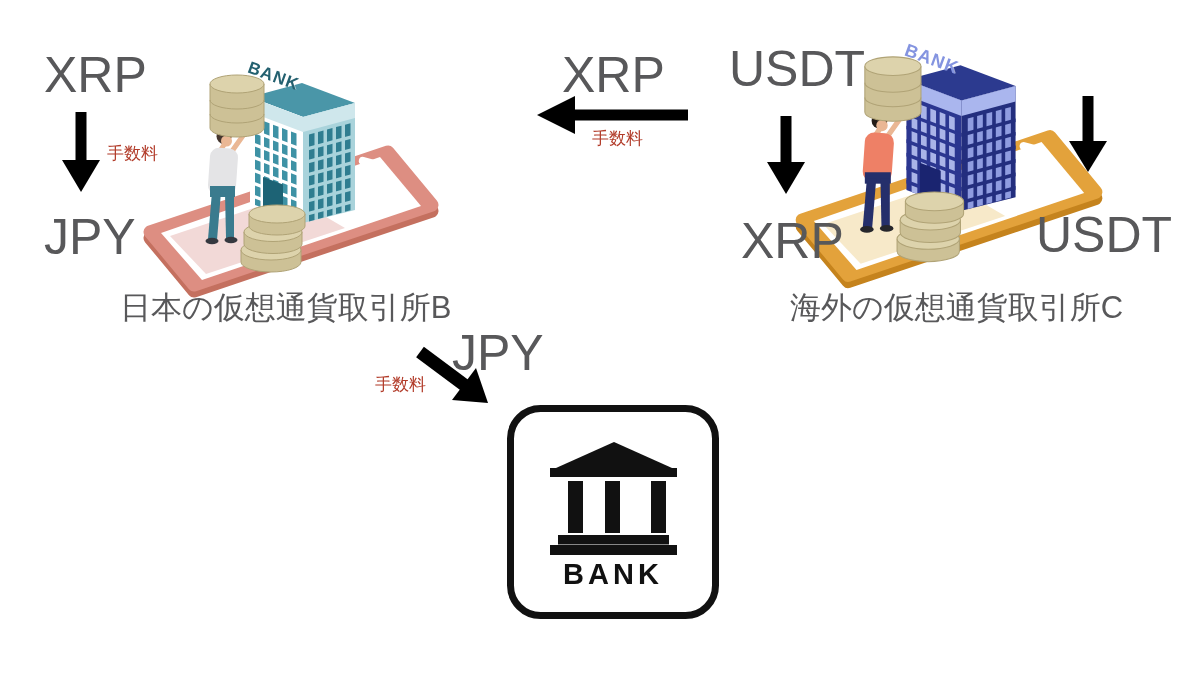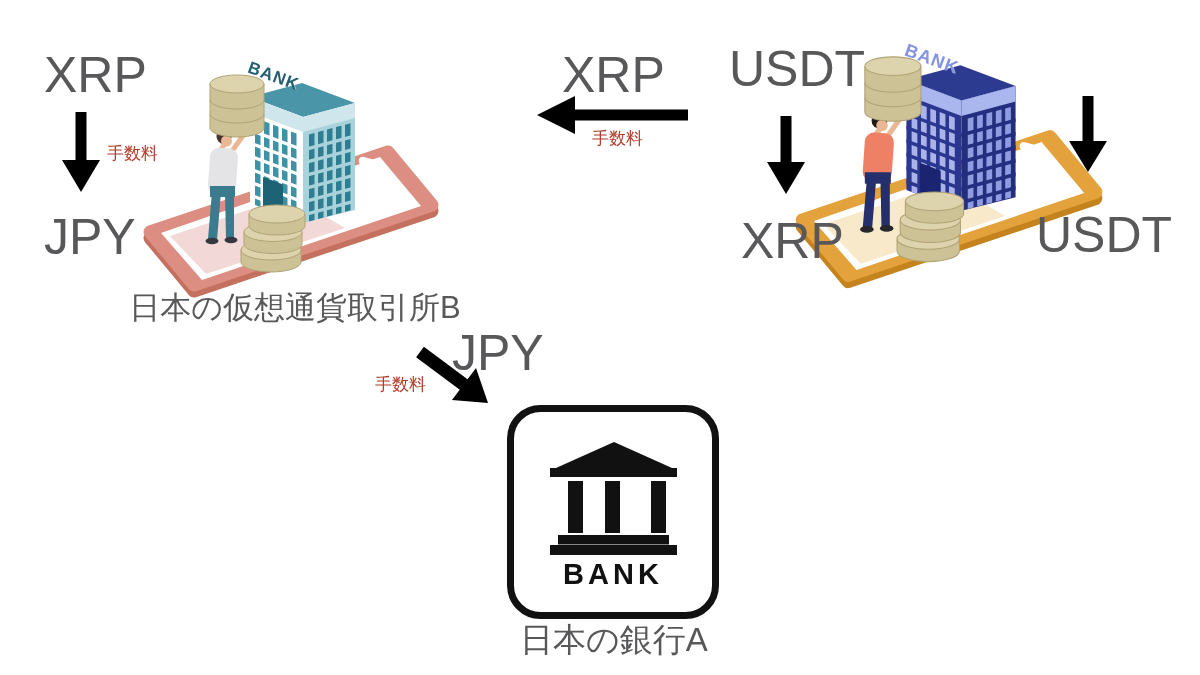--- a/index.html
+++ b/index.html
@@ -12,21 +12,21 @@
   .cur {
     position:absolute; font-size:50px; line-height:1; color:var(--label_text,#58585a);
     white-space:nowrap;
   }
   .fee {
     position:absolute; font-size:17px; line-height:1; color:var(--fee_text,#b23c2a);
     white-space:nowrap;
   }
   .nodelabel {
     position:absolute; font-size:31px; line-height:1.15; color:var(--label_text,#58585a);
-    text-align:center; white-space:nowrap;
+    text-align:left; white-space:nowrap;
   }
   .banklabel { font-size:33px; }
   .illo { position:absolute; }
   .illo svg { position:absolute; left:0; top:0; overflow:visible; }
   .banksign {
     position:absolute; font-weight:800; font-size:17px; letter-spacing:1px;
     color:var(--bankText,#234); transform-origin:left top; transform:rotate(20deg);
     white-space:nowrap; text-shadow:0.5px -0.5px 0 rgba(255,255,255,.55);
   }
   .arrows { position:absolute; left:0; top:0; }
@@ -141,32 +141,32 @@
   <div class="fee" style="left:107px; top:145px;">手数料</div>
   <div class="cur" style="left:44px; top:212px;">JPY</div>
   <div class="nodelabel" style="left:120px; top:290px; width:350px;">日本の仮想通貨取引所B</div>
 
   <div class="cur" style="left:562px; top:50px;">XRP</div>
   <div class="fee" style="left:592px; top:130px;">手数料</div>
 
   <div class="cur" style="left:729px; top:44px;">USDT</div>
   <div class="cur" style="left:741px; top:216px;">XRP</div>
   <div class="cur" style="left:1036px; top:210px;">USDT</div>
+  <div class="nodelabel" style="left:790px; top:290px; width:320px;">海外の仮想通貨取引所C</div>
 
   <div class="cur" style="left:452px; top:328px;">JPY</div>
   <div class="fee" style="left:375px; top:376px;">手数料</div>
 
   <svg class="abs" style="left:506px; top:404px;" width="214" height="216" viewBox="0 0 214 216">
     <rect x="4.5" y="4.5" width="205" height="207" rx="30" fill="#ffffff" stroke="var(--bank_icon,#111)" stroke-width="7"></rect>
     <g fill="var(--bank_icon,#111)">
       <polygon points="108,38 166,64 50,64"></polygon>
       <rect x="44" y="64" width="127" height="9"></rect>
       <rect x="62" y="77" width="15" height="52"></rect>
       <rect x="99" y="77" width="15" height="52"></rect>
       <rect x="145" y="77" width="15" height="52"></rect>
       <rect x="52" y="131" width="111" height="9.5"></rect>
       <rect x="44" y="141" width="127" height="10"></rect>
       <text x="107" y="180" text-anchor="middle" font-family="Liberation Sans, sans-serif" font-size="29" font-weight="700" letter-spacing="4">BANK</text>
     </g>
   </svg>
-  <div class="nodelabel banklabel" style="left:508px; top:621px; width:212px;">日本の銀行A</div>
 
 </div>
 
 </body></html>

